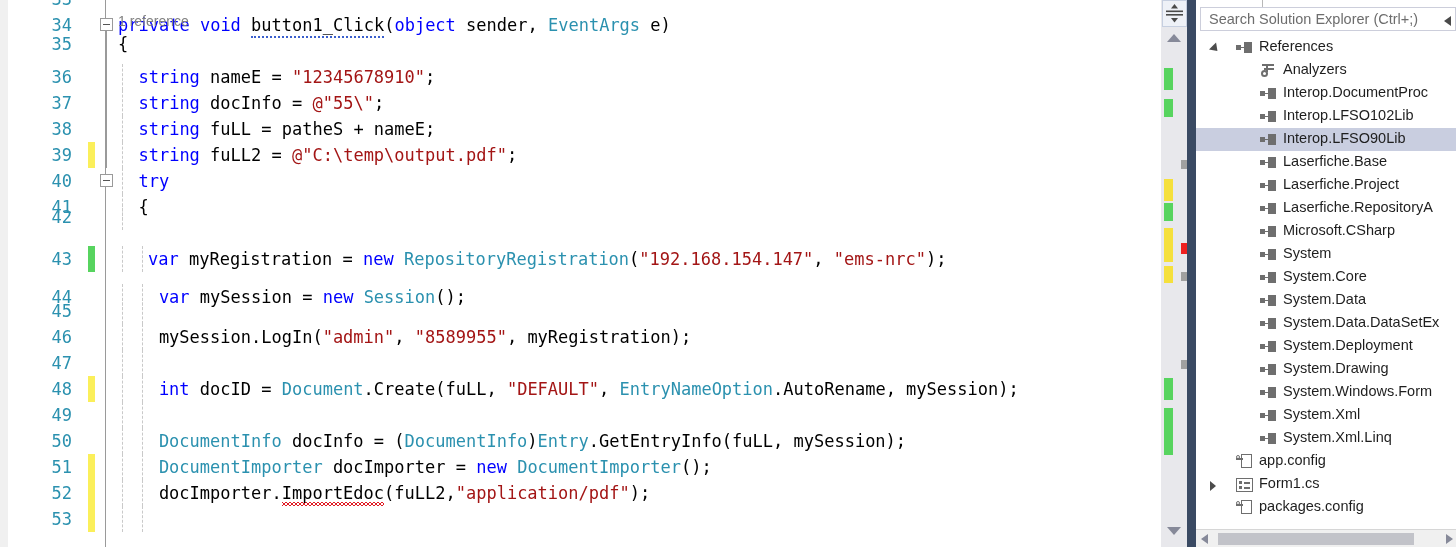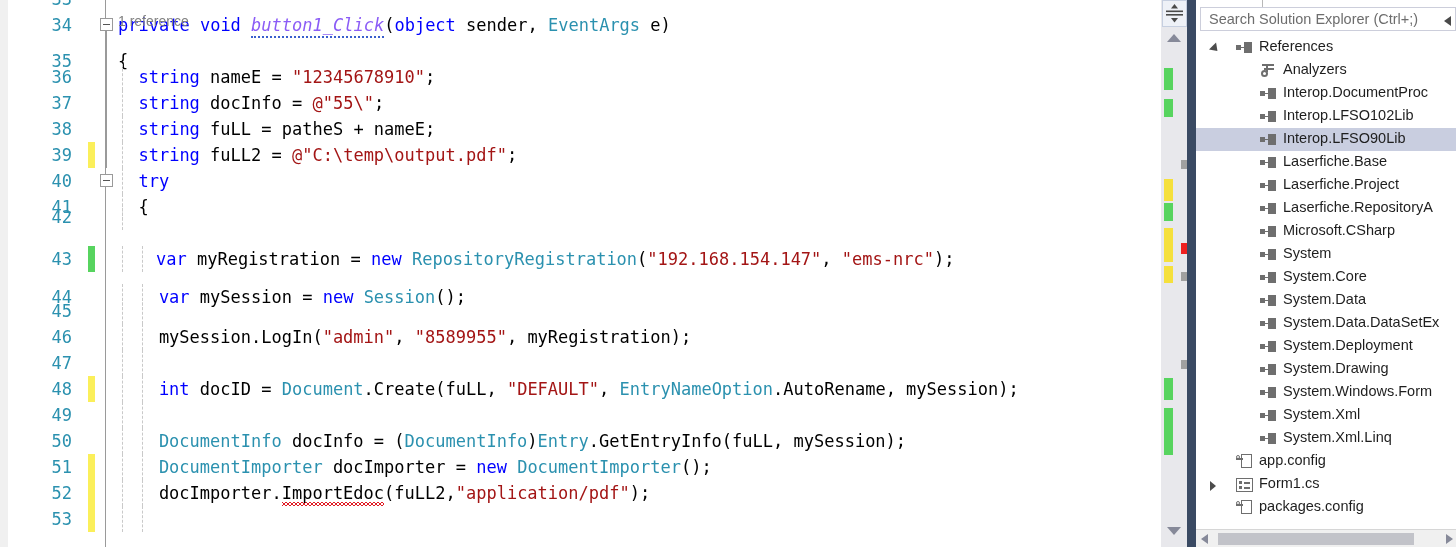--- a/index.html
+++ b/index.html
@@ -48,21 +48,21 @@
   .codehint{
     position:absolute;left:118px;top:0;height:26px;line-height:26px;
     font-family:"Liberation Sans",sans-serif;font-size:14px;color:#808080;white-space:pre;
   }
 
   
   .k{color:#0000ff;}     
   .t{color:#2b91af;}     
   .s{color:#a31515;}     
   .p{color:#000000;}     
-  .m{color:#8b5cf6;font-style:italic;}     
+  .m{color:#000000;}     
 
   .sq{
     border-bottom:0;
     background-image:
       linear-gradient(45deg,transparent 45%,#e01b24 45%,#e01b24 55%,transparent 55%),
       linear-gradient(-45deg,transparent 45%,#e01b24 45%,#e01b24 55%,transparent 55%);
     background-size:4px 4px;background-repeat:repeat-x;background-position:0 100%;
     padding-bottom:3px;
   }
   .dotted{
@@ -159,21 +159,21 @@
     <div id="editor-gutter-shadow"></div>
     <div class="code-surface" id="code-surface">
       <div class="vline"></div>
     <div class="row" style="top: -14px;">
           <div class="lineno">33</div>
         </div>
         <div class="row" style="top: 12px;">
           <div class="lineno">34</div>
           <div class="ctext" style="left: 118px;"><span class="k">private</span><span class="p"> </span><span class="k">void</span><span class="p"> </span><span class="m dotted">button1_Click</span><span class="p">(</span><span class="k">object</span><span class="p"> sender, </span><span class="t">EventArgs</span><span class="p"> e)</span></div>
         </div>
-        <div class="row" style="top: 48px;">
+        <div class="row" style="top: 31px;">
           <div class="lineno">35</div>
           <div class="ctext" style="left: 118px;"><span class="p">{</span></div>
         </div>
         <div class="row" style="top: 64px;">
           <div class="lineno">36</div>
           <div class="indent" style="left: 122px; top: 0px; height: 26px;"></div>
           <div class="ctext" style="left: 138.44px;"><span class="k">string</span><span class="p"> nameE = </span><span class="s">"12345678910"</span><span class="p">;</span></div>
         </div>
         <div class="row" style="top: 90px;">
           <div class="lineno">37</div>
@@ -203,21 +203,21 @@
         </div>
         <div class="row" style="top: 204px;">
           <div class="lineno">42</div>
           <div class="indent" style="left: 122px; top: 0px; height: 26px;"></div>
         </div>
         <div class="row" style="top: 246px;">
           <div class="lineno">43</div>
           <div class="chg g"></div>
           <div class="indent" style="left: 122px; top: 0px; height: 26px;"></div>
           <div class="indent" style="left: 142.44px; top: 0px; height: 26px;"></div>
-          <div class="ctext" style="left: 156px; text-align: right;"><span class="k">var</span><span class="p"> myRegistration = </span><span class="k">new</span><span class="p"> </span><span class="t">RepositoryRegistration</span><span class="p">(</span><span class="s">"192.168.154.147"</span><span class="p">, </span><span class="s">"ems-nrc"</span><span class="p">);</span></div>
+          <div class="ctext" style="left: 148px; text-align: right;"><span class="k">var</span><span class="p"> myRegistration = </span><span class="k">new</span><span class="p"> </span><span class="t">RepositoryRegistration</span><span class="p">(</span><span class="s">"192.168.154.147"</span><span class="p">, </span><span class="s">"ems-nrc"</span><span class="p">);</span></div>
         </div>
         <div class="row" style="top: 272px; margin-top: 12px;">
           <div class="lineno">44</div>
           <div class="indent" style="left: 122px; top: 0px; height: 26px;"></div>
           <div class="indent" style="left: 142.44px; top: 0px; height: 26px;"></div>
           <div class="ctext" style="left: 158.88px;"><span class="k">var</span><span class="p"> mySession = </span><span class="k">new</span><span class="p"> </span><span class="t">Session</span><span class="p">();</span></div>
         </div>
         <div class="row" style="top: 298px;">
           <div class="lineno">45</div>
           <div class="indent" style="left: 122px; top: 0px; height: 26px;"></div>

